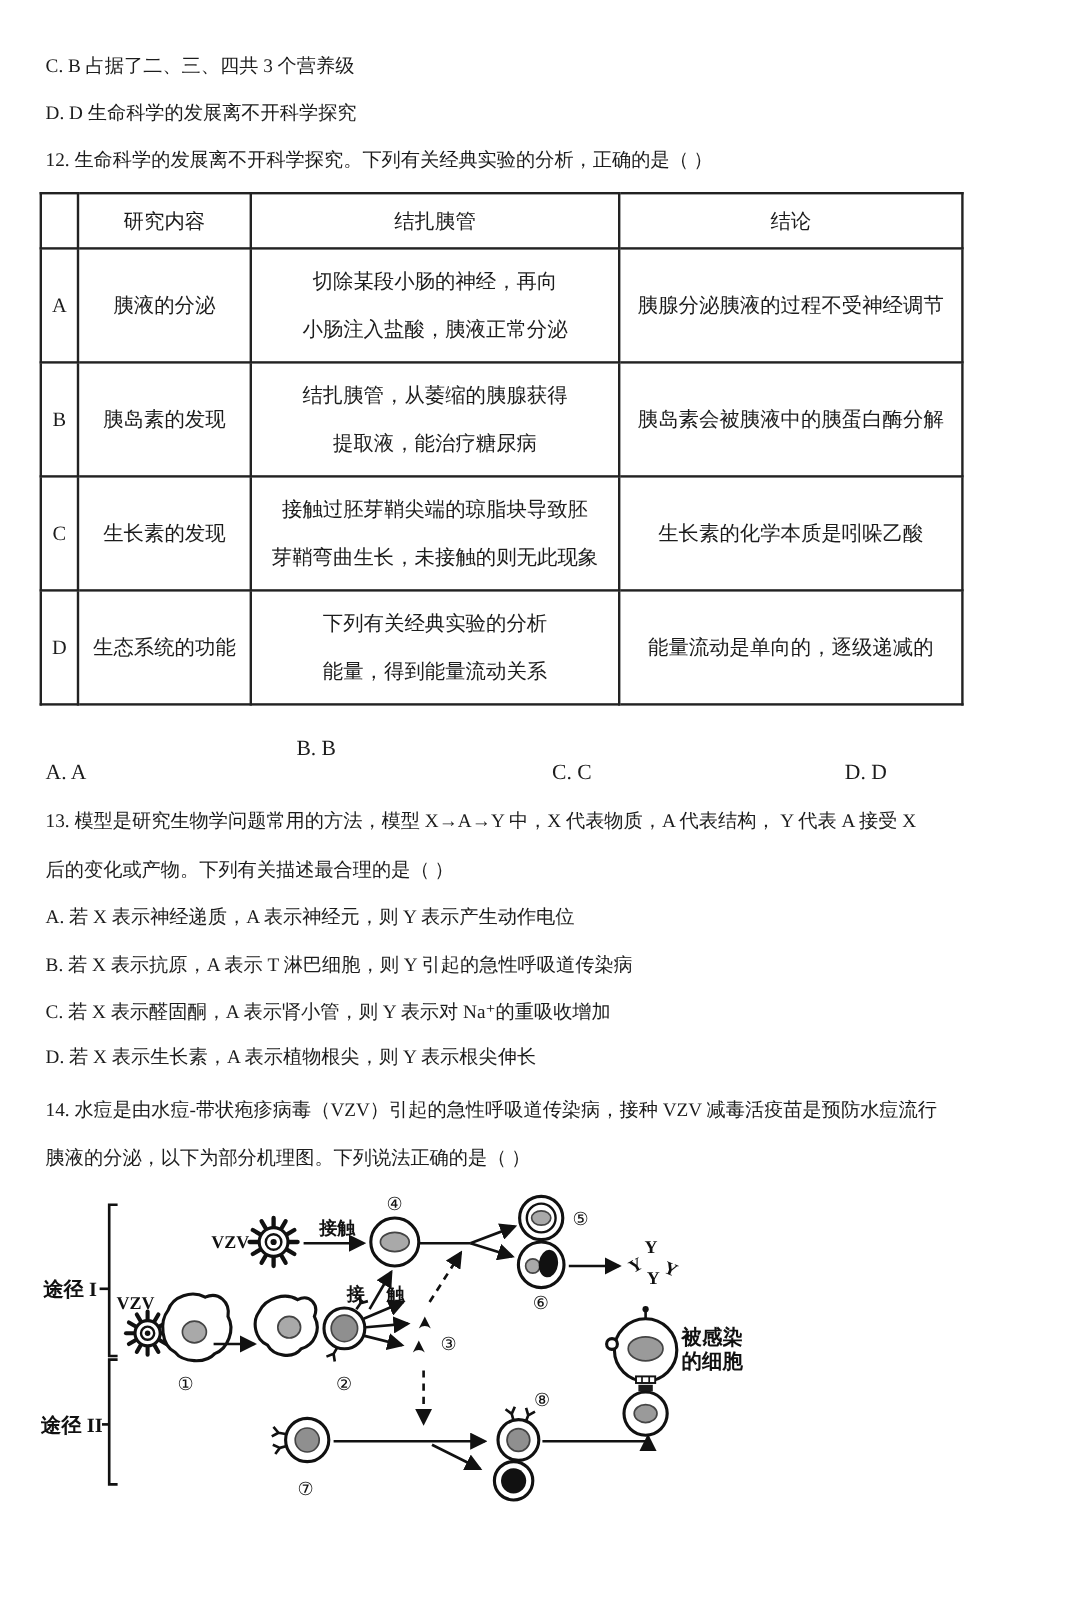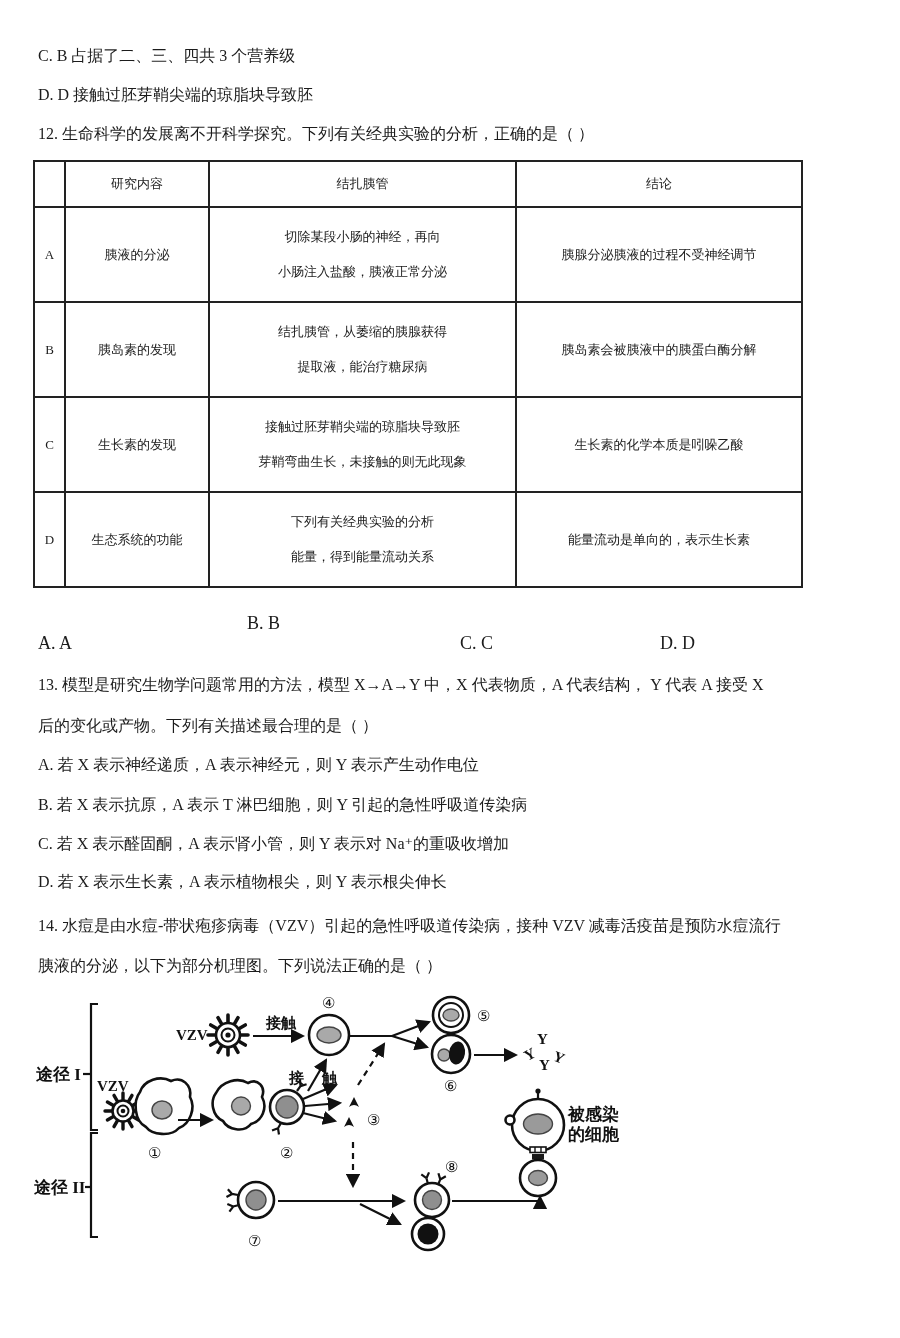--- a/index.html
+++ b/index.html
@@ -4,41 +4,41 @@
 <style>
   html,body{margin:0;padding:0;}
   body{
     width:900px;height:1338px;position:relative;background:#ffffff;
     font-family:"Liberation Serif","DejaVu Serif",serif;
     color:#1c1c1c;overflow:hidden;
   }
   .txtline{position:absolute;left:38px;font-size:16px;line-height:1.25;white-space:nowrap;}
   
   table.qtable{position:absolute;left:33px;top:160px;border-collapse:collapse;table-layout:fixed;}
-  table.qtable td{border:2px solid #222;font-size:13px;text-align:center;vertical-align:middle;padding:0 6px;}
+  table.qtable td{border:2px solid #222;font-size:17px;text-align:center;vertical-align:middle;padding:0 6px;}
   tr.hdr td{height:44px;}
   tr.datarow td{height:93px;}
   .proc{display:flex;flex-direction:column;justify-content:center;gap:17px;height:100%;}
   
   .answers span{position:absolute;font-size:18px;white-space:nowrap;}
   
   svg#diagram{position:absolute;left:0;top:988px;}
   svg#diagram text{font-family:"Liberation Serif","DejaVu Serif",serif;fill:#111;}
   .cellstroke{fill:#ffffff;stroke:#111;stroke-width:2.6;}
   .nucleus{fill:#a9a9a9;stroke:#444;stroke-width:1.4;}
   .arrow{stroke:#111;stroke-width:2.2;fill:none;}
   .dashed{stroke-dasharray:6 5;}
   .dlabel{font-size:15px;font-weight:700;}
   .numlabel{font-size:15px;}
 </style>
 </head>
 <body>
 
 <div class="txtline" style="top:46px">C. B 占据了二、三、四共 3 个营养级</div>
-<div class="txtline" style="top:85px">D. D 接触过胚芽鞘尖端的琼脂块导致胚</div>
+<div class="txtline" style="top:85px">D. D 生命科学的发展离不开科学探究</div>
 
 <div class="txtline" style="top:124px">12. 生命科学的发展离不开科学探究。下列有关经典实验的分析，正确的是（      ）</div>
 
 <table class="qtable">
   <colgroup>
       <col style="width:31px">
       <col style="width:144px">
       <col style="width:307px">
       <col style="width:286px">
     </colgroup>
@@ -84,30 +84,30 @@
   </tr>
   <tr class="datarow">
     <td>D</td>
     <td>生态系统的功能</td>
     <td>
           <div class="proc">
       <div>下列有关经典实验的分析</div>
       <div>能量，得到能量流动关系</div>
     </div>
         </td>
-    <td>能量流动是单向的，表示生长素</td>
+    <td>能量流动是单向的，逐级递减的</td>
   </tr>
 </tbody>
   </table>
 
 <div class="answers">
   <span style="left:38px;top:633px">A. A</span>
   <span style="left:247px;top:613px">B. B</span>
   <span style="left:460px;top:633px">C. C</span>
-  <span style="left:660px;top:633px">D. D</span>
+  <span style="left:704px;top:633px">D. D</span>
 </div>
 
 <div class="txtline" style="top:675px">13. 模型是研究生物学问题常用的方法，模型 X→A→Y 中，X 代表物质，A 代表结构，  Y 代表 A 接受 X</div>
 <div class="txtline" style="top:716px">后的变化或产物。下列有关描述最合理的是（      ）</div>
 <div class="txtline" style="top:755px">A. 若 X 表示神经递质，A 表示神经元，则 Y 表示产生动作电位</div>
 <div class="txtline" style="top:795px">B. 若 X 表示抗原，A 表示 T 淋巴细胞，则 Y 引起的急性呼吸道传染病</div>
 <div class="txtline" style="top:834px">C. 若 X 表示醛固酮，A 表示肾小管，则 Y 表示对 Na⁺的重吸收增加</div>
 <div class="txtline" style="top:872px">D. 若 X 表示生长素，A 表示植物根尖，则 Y 表示根尖伸长</div>
 
 <div class="txtline" style="top:916px">14. 水痘是由水痘-带状疱疹病毒（VZV）引起的急性呼吸道传染病，接种 VZV 减毒活疫苗是预防水痘流行</div>

